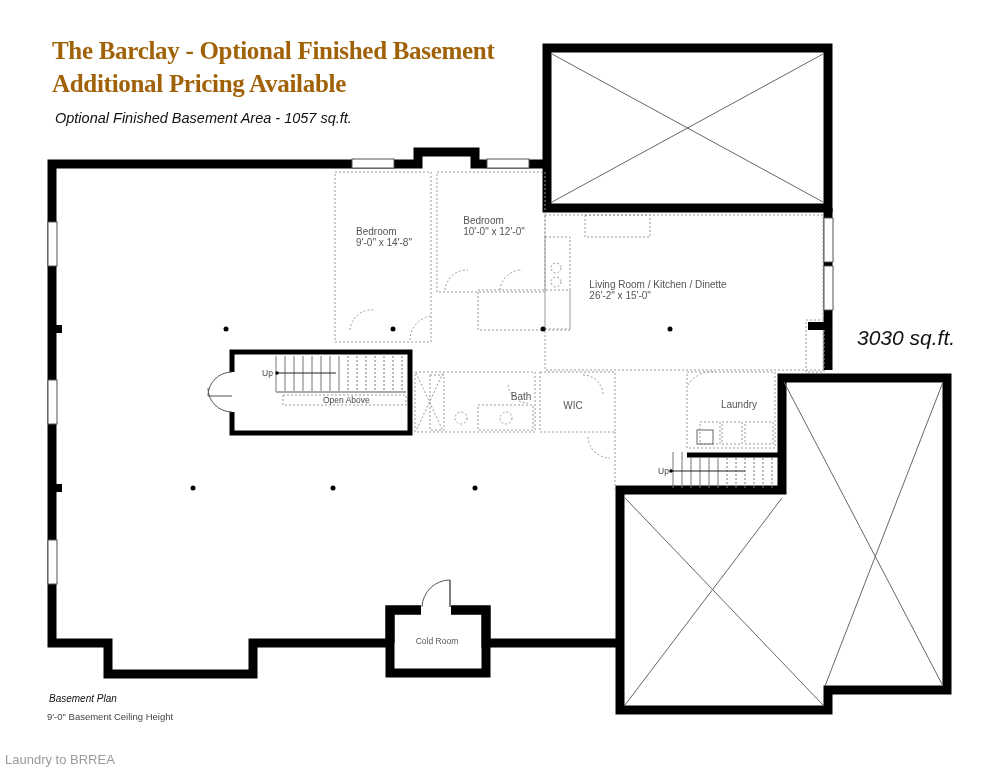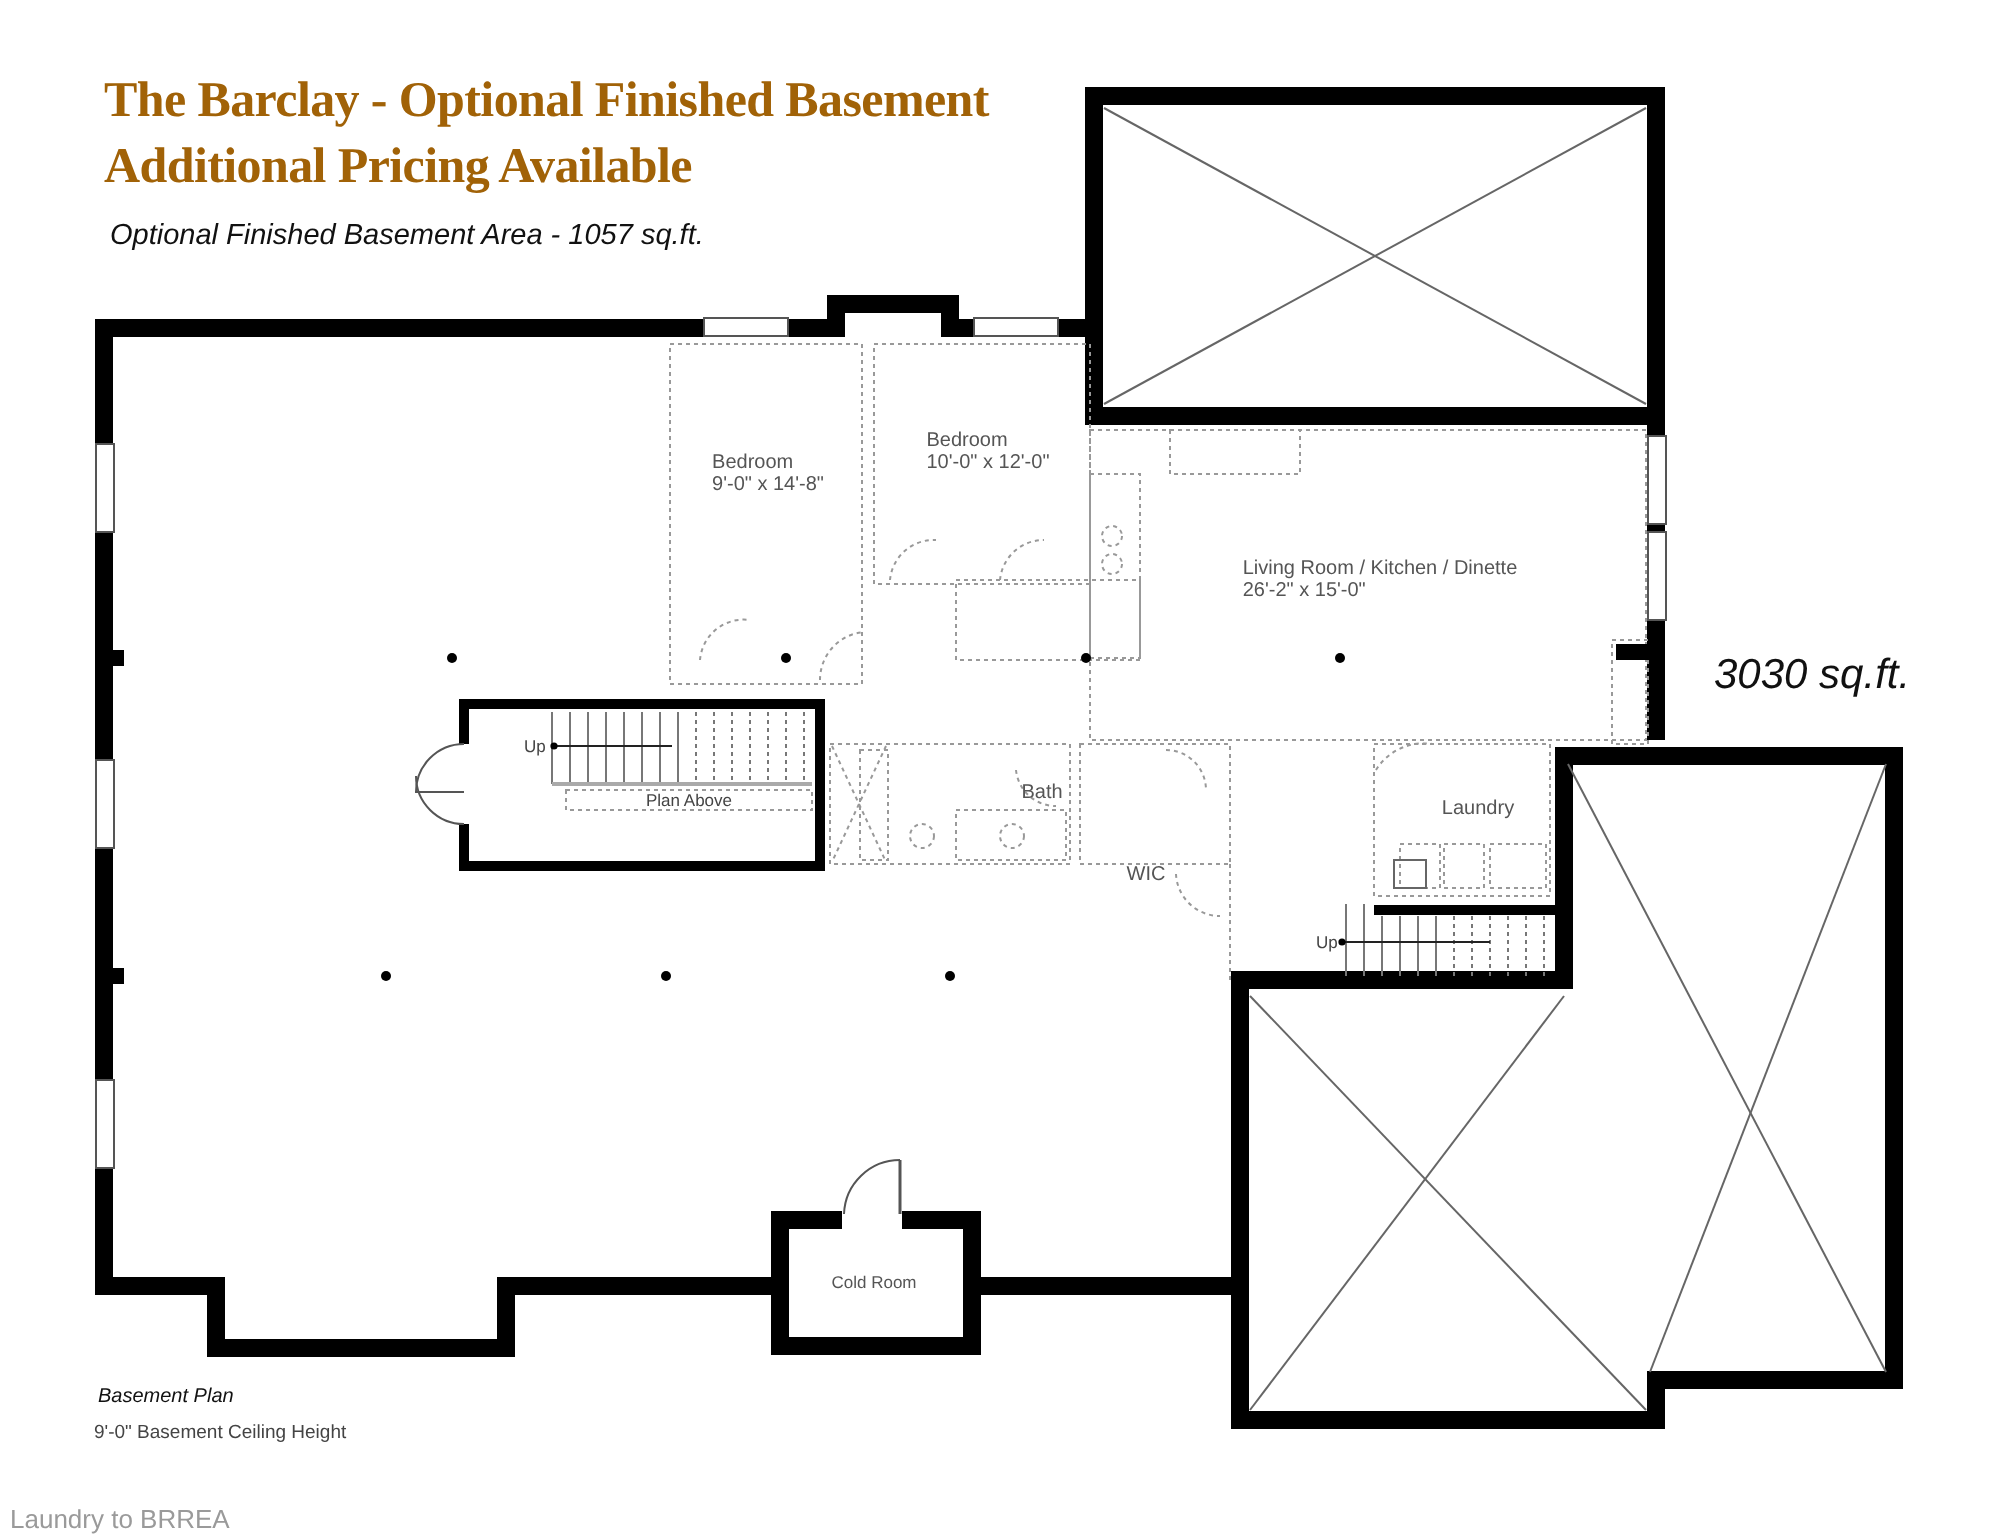--- a/index.html
+++ b/index.html
@@ -168,38 +168,38 @@
 </svg>
 
 <div class="room-label" style="left:384px; top:226px;">
   <span>Bedroom</span>
   <span class="dim">9'-0" x 14'-8"</span>
 </div>
 <div class="room-label" style="left:494px; top:215px;">
   <span>Bedroom</span>
   <span class="dim">10'-0" x 12'-0"</span>
 </div>
-<div class="room-label" style="left:690px; top:279px;">
+<div class="room-label" style="left:658px; top:279px;">
   <span>Living Room / Kitchen / Dinette</span>
   <span class="dim">26'-2" x 15'-0"</span>
 </div>
 <div class="room-label" style="left:485px; top:391px;margin-left:36px;">
   <span>Bath</span>
 </div>
-<div class="room-label" style="left:573px; top:400px;margin-top:32px;">
+<div class="room-label" style="left:573px; top:400px;">
   <span>WIC</span>
 </div>
 <div class="room-label" style="left:739px; top:399px;">
   <span>Laundry</span>
 </div>
 <div class="room-label" style="left:437px; top:636px; font-size:8.5px;">
   <span>Cold Room</span>
 </div>
 
 <div class="small-label" style="left:262px; top:368px;">Up</div>
-<div class="small-label" style="left:323px; top:395px;">Plan Above</div>
+<div class="small-label" style="left:323px; top:395px;">Open Above</div>
 <div class="small-label" style="left:658px; top:466px;">Up</div>
 
 <div class="total-area">3030 sq.ft.</div>
 
 <div class="plan-label">Basement Plan</div>
 <div class="ceiling-note">9'-0" Basement Ceiling Height</div>
 <div class="license">Laundry to BRREA</div>
 
 </body></html>

